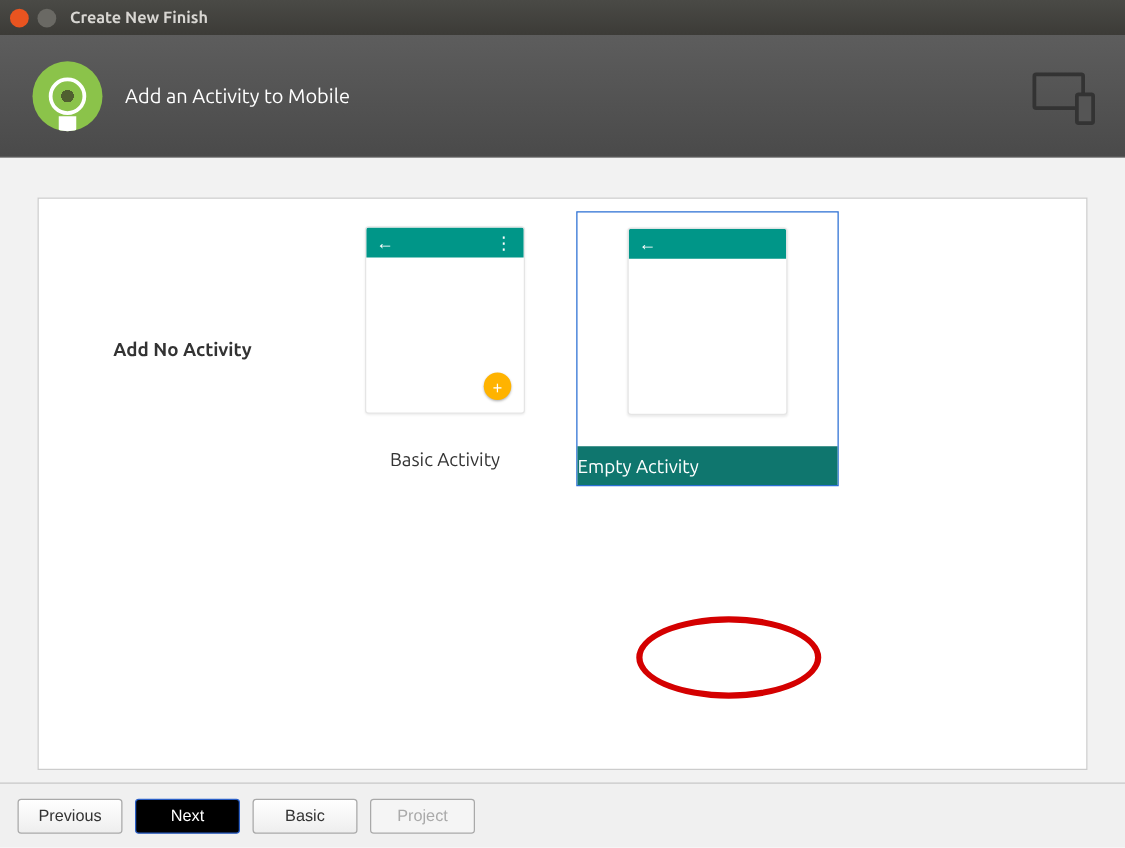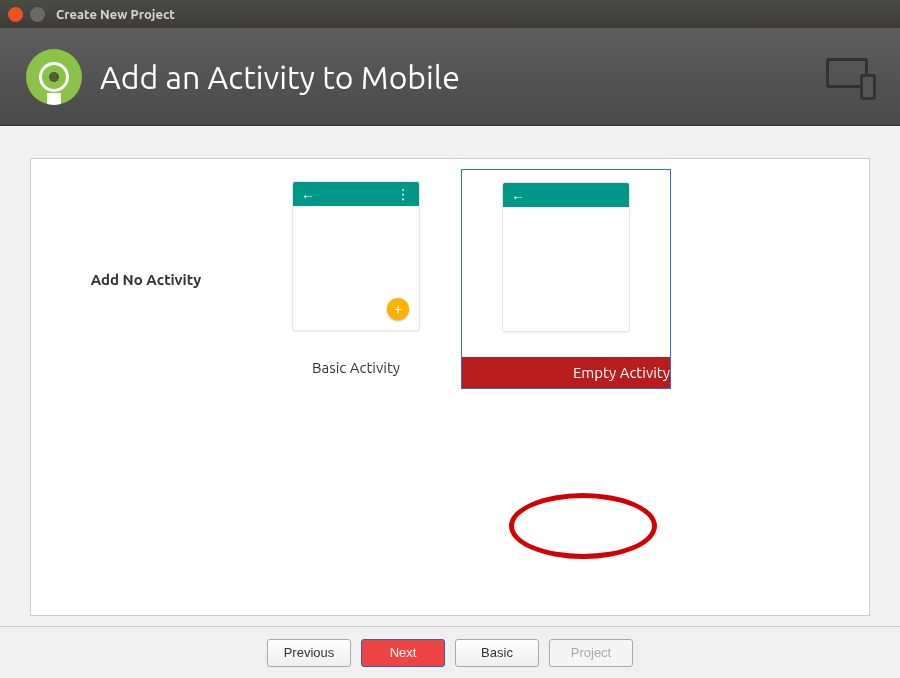--- a/index.html
+++ b/index.html
@@ -30,21 +30,21 @@
       height: 98px;
       background: linear-gradient(to bottom, #5d5d5d, #4a4a4a);
       display: flex;
       align-items: center;
       padding: 0 26px;
       border-bottom: 1px solid #333;
       position: relative;
     }
     .header-title {
       color: #fff;
-      font-size: 32px;
+      font-size: 16px;
       font-weight: 400;
       margin-left: 18px;
     }
     .logo-wrap {
       width: 56px; height: 56px; position: relative;
     }
     .logo-circle {
       width: 56px; height: 56px; border-radius: 50%; background: #8bc34a;
       position: relative; overflow: hidden;
     }
@@ -116,27 +116,27 @@
       color:#fff; display:flex; align-items:center; justify-content:center;
       font-size:14px; box-shadow:0 1px 2px rgba(0,0,0,0.3);
     }
     .tile-label {
       margin-top: 28px;
       font-size: 15px;
       color: #333;
       text-align: center;
     }
     .tile.selected .tile-label-bar {
-      background: #b91c1c;
+      background: #0f766e;
       color: #fff;
       width: 100%;
       padding: 7px 0;
       position: absolute;
       bottom: 0; left: 0;
-      text-align: right;
+      text-align: left;
       font-size: 15px;
     }
     .no-activity {
       display:flex; align-items:center; justify-content:center;
       font-size:15px; color:#333; height:220px; width:210px;
       cursor:pointer;
       font-weight:bold;
     }
 
     .annot {
@@ -145,42 +145,42 @@
       border: 5px solid #d40000;
       border-radius: 50%;
       left: 479px; top: 335px;
       pointer-events: none;
     }
 
     .footer {
       height: 52px;
       background: #f0f0f0;
       border-top: 1px solid #c8c8c8;
-      display:flex; align-items:center; justify-content:center;
+      display:flex; align-items:center; justify-content:flex-start;
       padding: 0 14px; gap: 10px;
     }
     .btn {
       min-width: 84px; height: 28px;
       border: 1px solid #a9a9a9; border-radius: 3px;
       background: linear-gradient(to bottom,#fff,#eee);
       font-size: 13px; color:#333; cursor:pointer;
     }
     .btn.primary {
-      background: #ef4444; border-color:#2a5fc7; color:#fff; font-weight:500;
+      background: #000000; border-color:#2a5fc7; color:#fff; font-weight:500;
     }
     .btn[disabled] { color:#aaa; cursor:default; background:#f5f5f5; }
     .content-wrap { position: relative; height: 100%; }
   </style>
 </head>
 <body>
 
 <div class="titlebar">
   <div class="win-btn win-close"></div>
   <div class="win-btn win-min"></div>
-  <div class="win-title">Create New Project</div>
+  <div class="win-title">Create New Finish</div>
 </div>
 
 <div class="header">
   <div class="logo-wrap">
     <div class="logo-circle">
       <div class="logo-compass"></div>
       <div class="logo-handle"></div>
     </div>
   </div>
   <div class="header-title">Add an Activity to Mobile</div>

